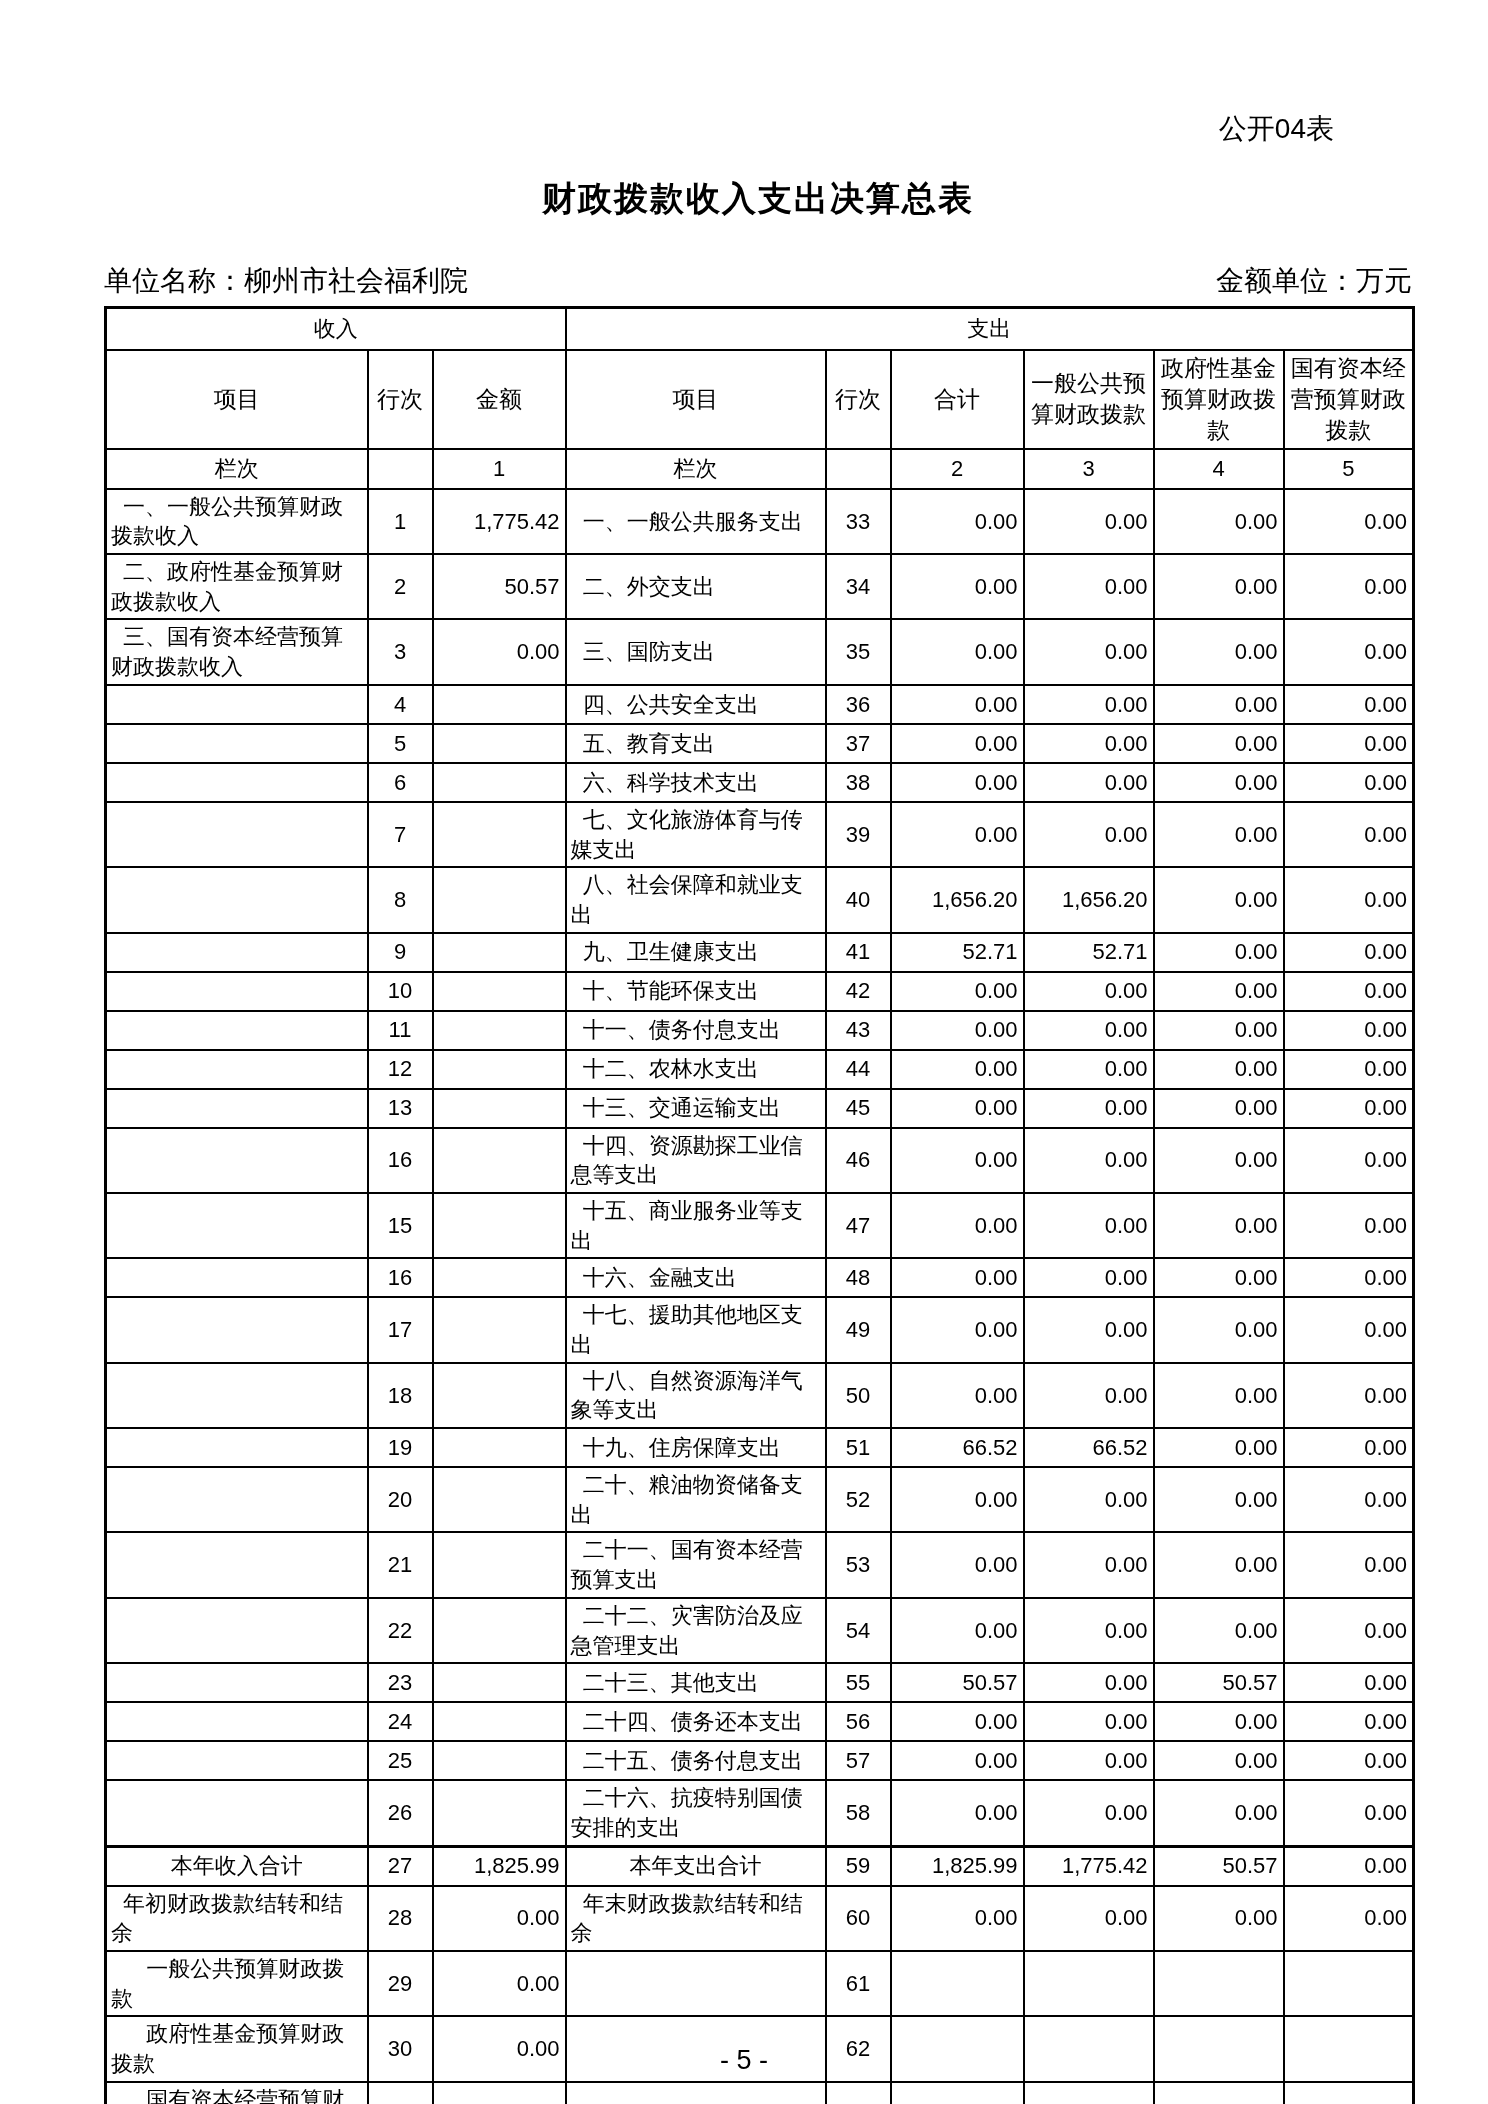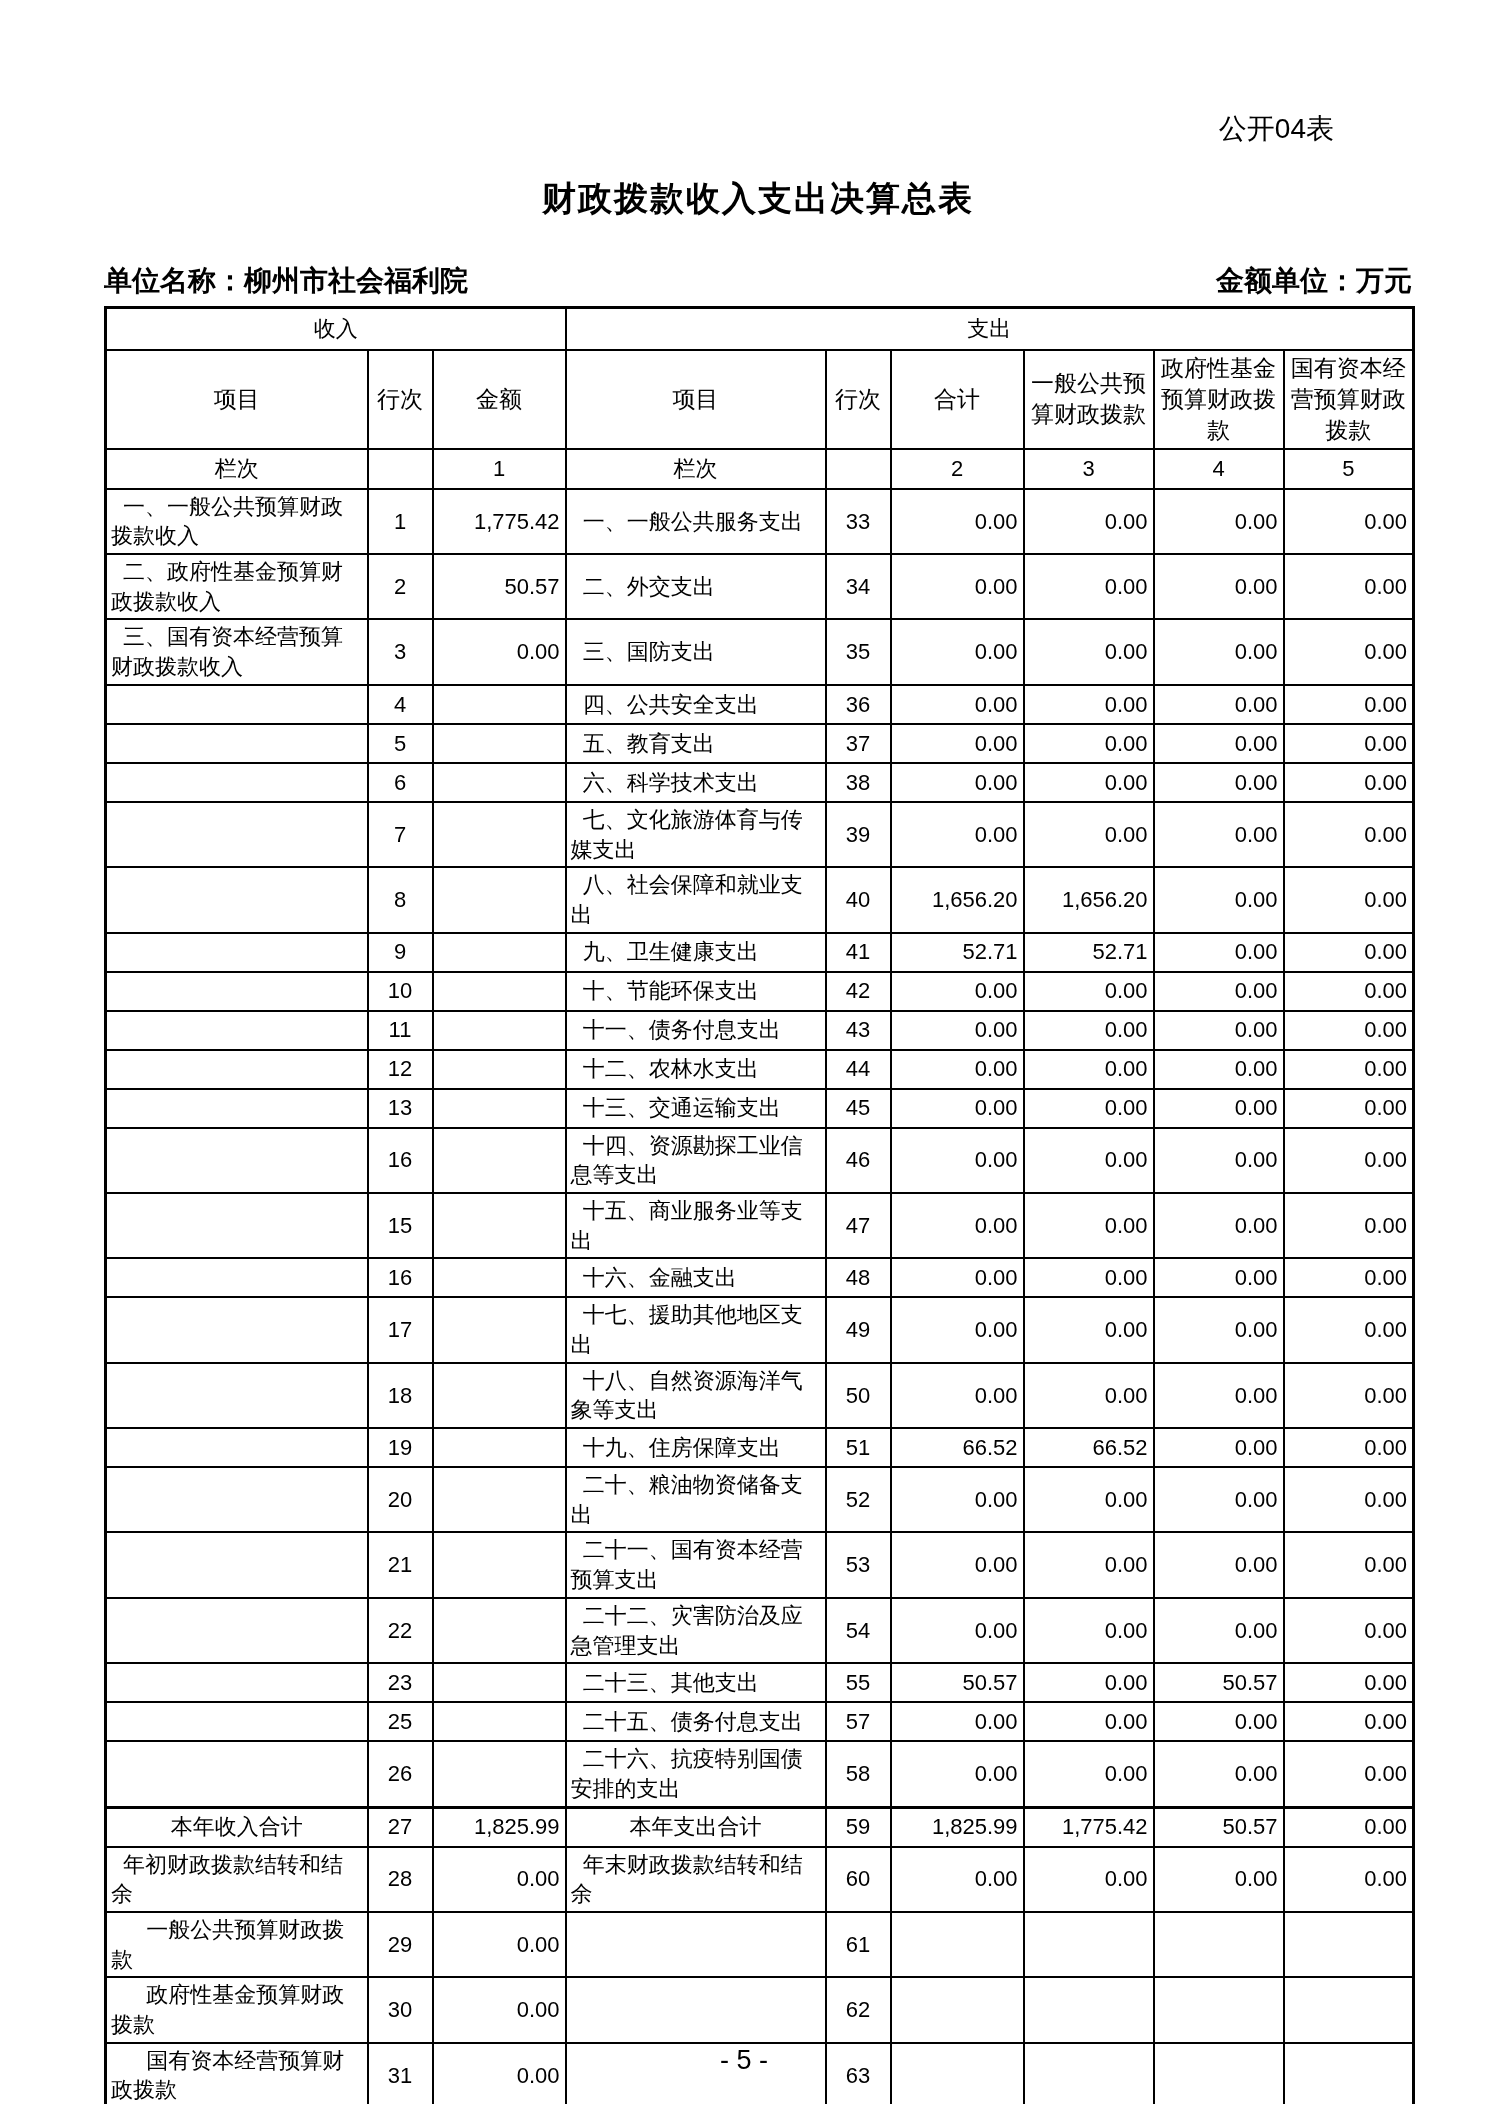--- a/index.html
+++ b/index.html
@@ -5,21 +5,21 @@
   html,body{margin:0;padding:0;}
   body{
     width:1488px;height:2104px;position:relative;
     background:#ffffff;color:#000000;
     font-family:"Liberation Sans","DejaVu Sans",sans-serif;
   }
   .sheet{padding:112px 76px 0 104px;}
   .form-tag{text-align:right;font-size:28px;padding-right:78px;line-height:1.2;}
   .title{text-align:center;font-size:34px;font-weight:bold;margin:30px 0 0 0;letter-spacing:2px;}
   .meta-row{display:flex;justify-content:space-between;align-items:flex-end;
-    font-size:28px;margin-top:40px;margin-bottom:6px;font-weight:bold;}
+    font-size:28px;margin-top:40px;margin-bottom:6px;}
   table{border-collapse:collapse;table-layout:fixed;width:1308px;border:3px solid #000;}
   td{border:2px solid #000;font-size:22px;vertical-align:middle;overflow:hidden;
      padding:2px 4px;line-height:1.35;height:33px;word-break:break-all;}
   thead td{text-align:center;}
   tr.group-header-row td{height:36px;font-size:22px;}
   tr.column-header-row td{height:74px;font-size:23px;padding:2px 2px;}
   tr.column-index-row td{height:34px;text-align:center;}
   tr.thick-top td{border-top:3px solid #000;}
   .label{text-align:left;}
   .label.indent{text-indent:0.55em;}
@@ -331,20 +331,31 @@
           <td class="amount"></td>
           <td class="label indent">二十三、其他支出</td>
           <td class="line">55</td>
           <td class="amount">50.57</td>
           <td class="amount">0.00</td>
           <td class="amount">50.57</td>
           <td class="amount">0.00</td>
         </tr>
         <tr>
           <td class="label"></td>
+          <td class="line">24</td>
+          <td class="amount"></td>
+          <td class="label indent">二十四、债务还本支出</td>
+          <td class="line">56</td>
+          <td class="amount">0.00</td>
+          <td class="amount">0.00</td>
+          <td class="amount">0.00</td>
+          <td class="amount">0.00</td>
+        </tr>
+        <tr>
+          <td class="label"></td>
           <td class="line">25</td>
           <td class="amount"></td>
           <td class="label indent">二十五、债务付息支出</td>
           <td class="line">57</td>
           <td class="amount">0.00</td>
           <td class="amount">0.00</td>
           <td class="amount">0.00</td>
           <td class="amount">0.00</td>
         </tr>
         <tr>

